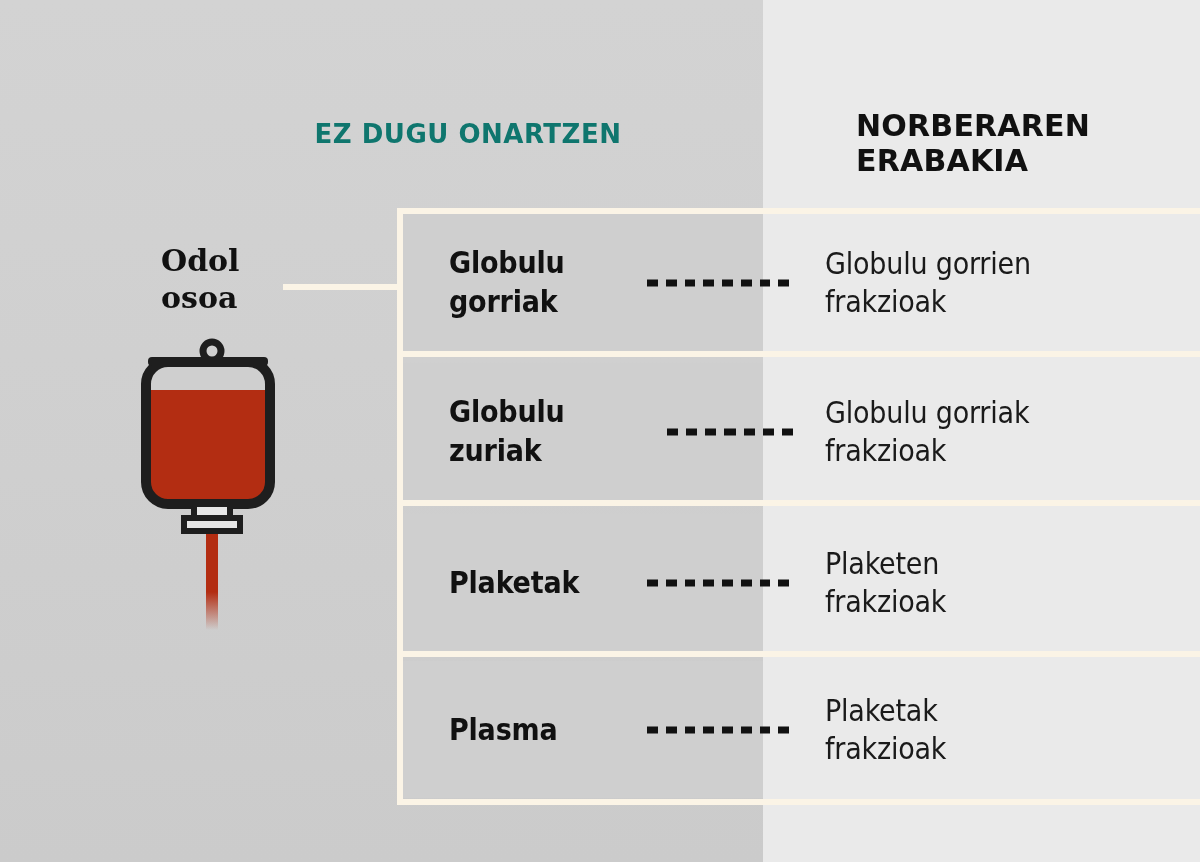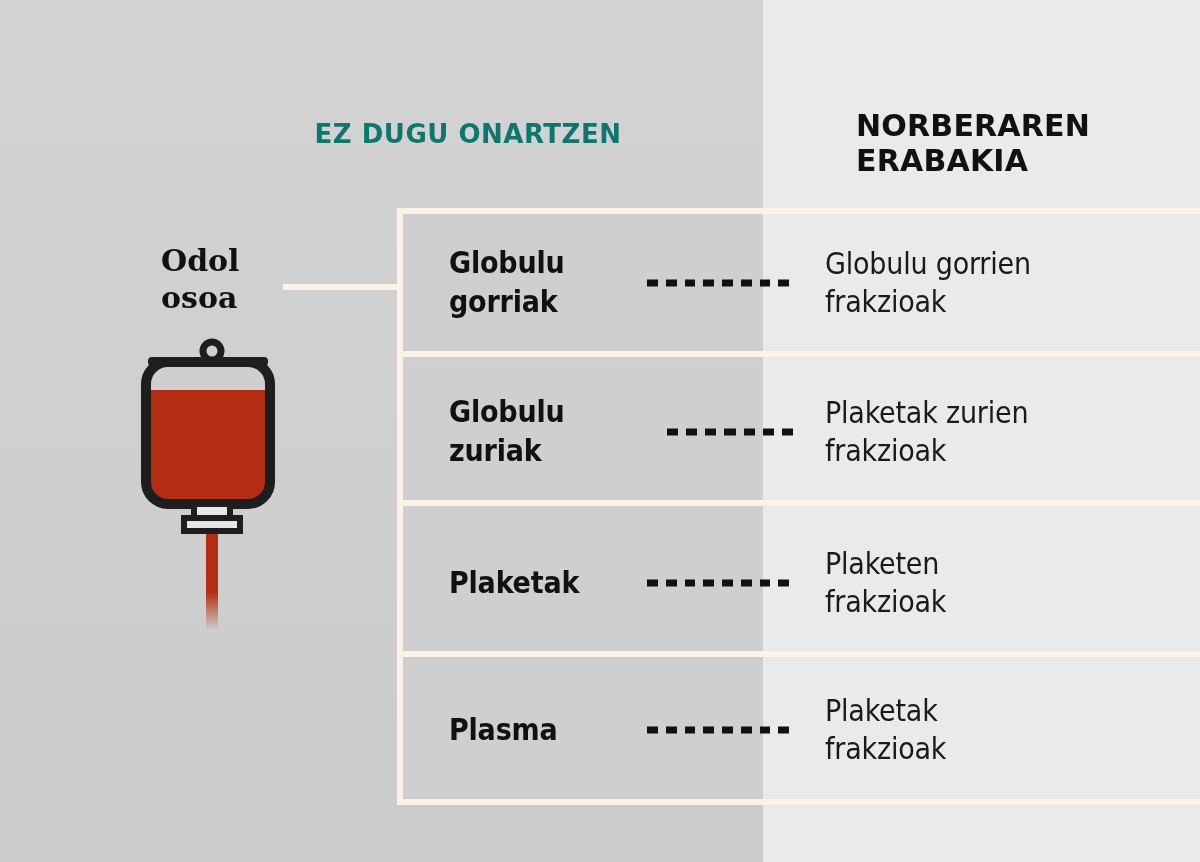--- a/index.html
+++ b/index.html
@@ -264,21 +264,21 @@
           <div class="label-left"><span>Globulu</span><span class="l2">zuriak</span></div>
           <div class="dashes d7">
             <i></i>
             <i></i>
             <i></i>
             <i></i>
             <i></i>
             <i></i>
             <i></i>
           </div>
-          <div class="label-right"><span>Plaketak zurien</span><span class="l2">frakzioak</span></div>
+          <div class="label-right"><span>Globulu gorriak</span><span class="l2">frakzioak</span></div>
           <div class="divider"></div>
         </div>
         <div class="row" style="top: 300px;">
           <div class="cell-left"></div>
           <div class="cell-right"></div>
           <div class="label-left"><span>Plaketak</span></div>
           <div class="dashes d8">
             <i></i>
             <i></i>
             <i></i>

